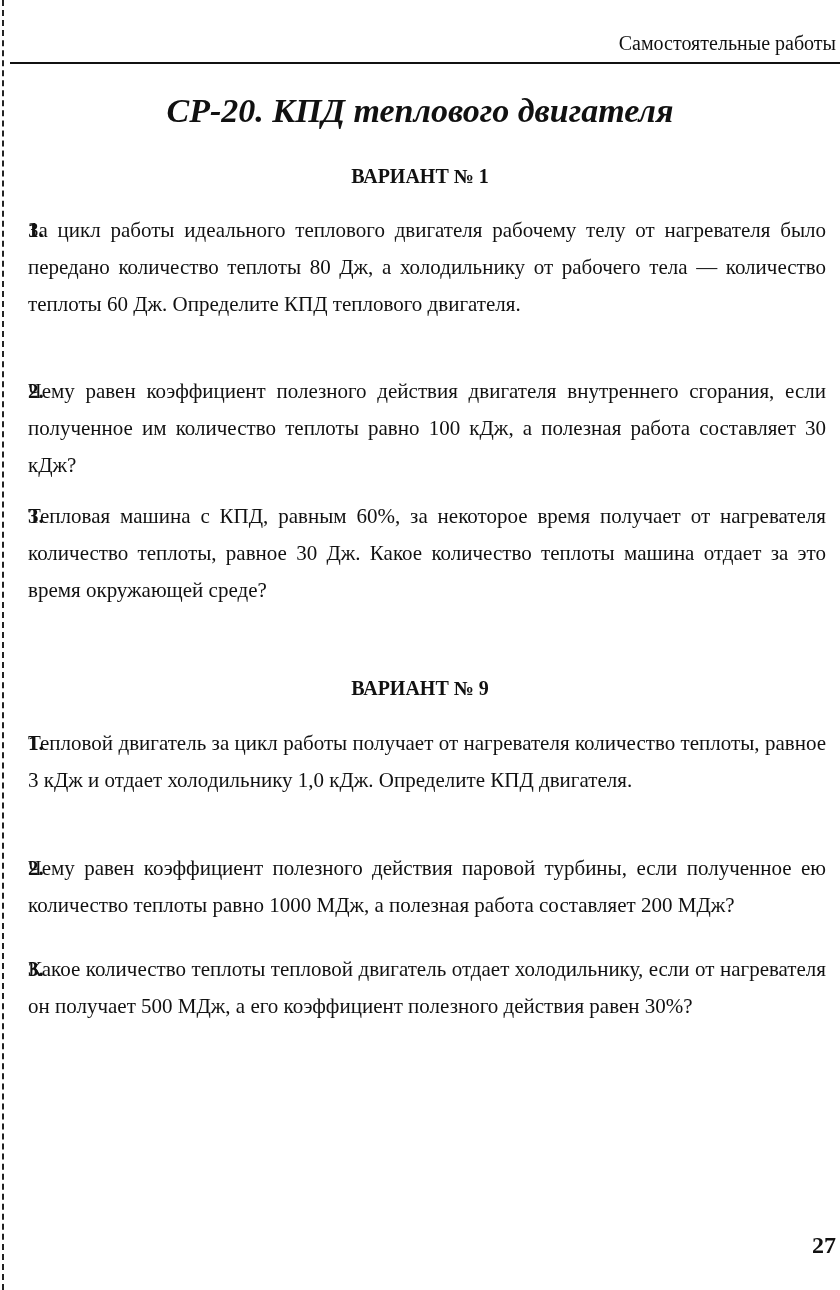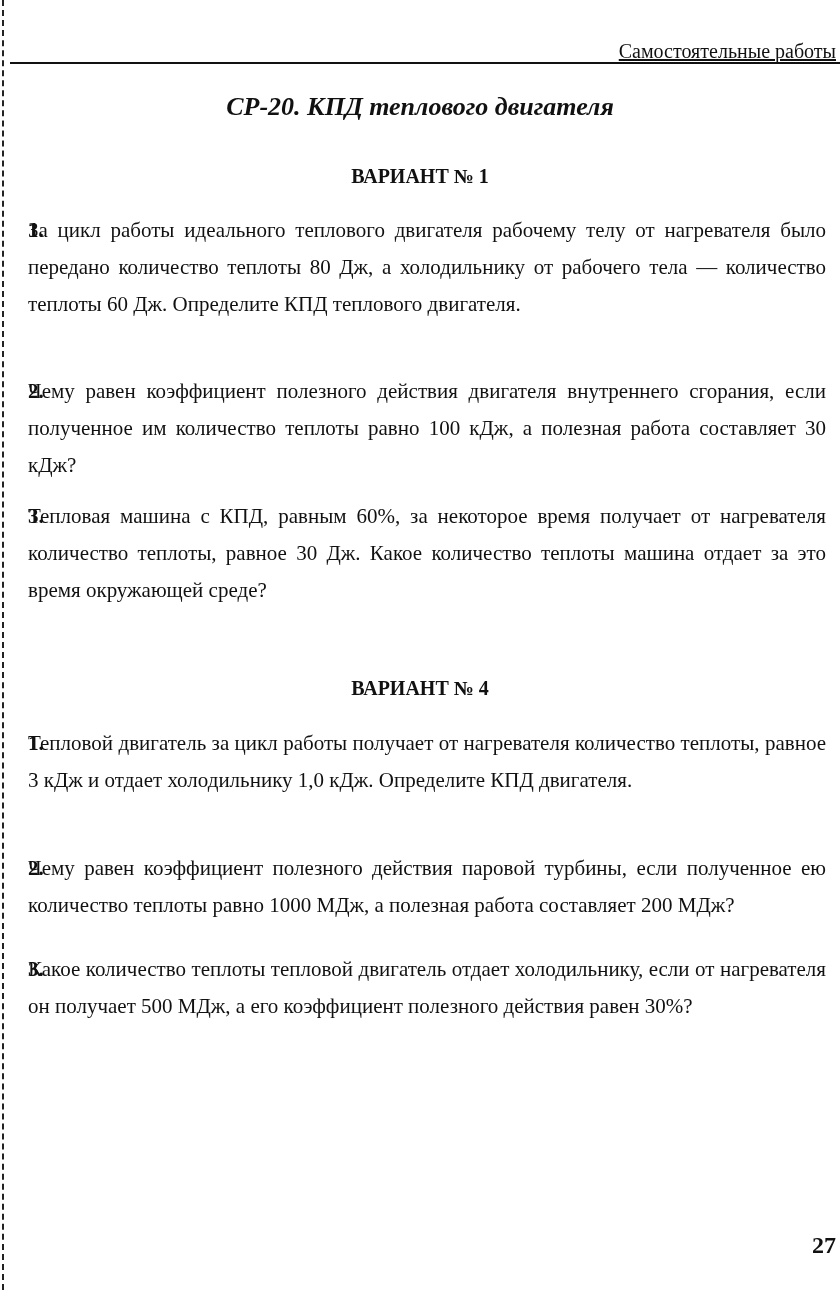--- a/index.html
+++ b/index.html
@@ -5,28 +5,28 @@
     html, body { margin: 0; padding: 0; }
     body {
       width: 840px; height: 1290px; background: #ffffff; position: relative; overflow: hidden;
       font-family: "Liberation Serif", "DejaVu Serif", serif; color: #111;
     }
     .cut-line {
       position: absolute; left: 2px; top: 0; bottom: 0; width: 0;
       border-left: 2px dashed #222;
     }
     .running-head {
-      position: absolute; right: 4px; top: 40px; font-size: 20px; color: #111; text-decoration: underline;
+      position: absolute; right: 4px; top: 32px; font-size: 20px; color: #111;
     }
     .head-rule {
       position: absolute; left: 10px; right: 0; top: 62px; height: 0; border-top: 2px solid #111;
     }
     .title {
       position: absolute; left: 0; right: 0; top: 92px; text-align: center;
-      font-size: 26px; font-weight: bold; font-style: italic;
+      font-size: 34px; font-weight: bold; font-style: italic;
     }
     .variant-heading {
       position: absolute; left: 0; right: 0; text-align: center;
       font-size: 20px; font-weight: bold;
     }
     .problem { position: absolute; left: 28px; right: 14px; font-size: 21px; line-height: 37px; }
     .problem .num { position: absolute; left: 0; top: 0; font-weight: bold; }
     .problem .text { text-align: justify; display: block; }
     .page-number { position: absolute; right: 4px; top: 1232px; font-size: 24px; font-weight: bold; }
   </style>
@@ -50,21 +50,21 @@
 <div class="problem" style="top:373px;">
   <span class="num">2.</span>
   <span class="text">Чему равен коэффициент полезного действия двигателя внутреннего сгорания, если полученное им количество теплоты равно 100 кДж, а полезная работа составляет 30 кДж?</span>
 </div>
 
 <div class="problem" style="top:498px;">
   <span class="num">3.</span>
   <span class="text">Тепловая машина с КПД, равным 60%, за некоторое время получает от нагревателя количество теплоты, равное 30 Дж. Какое количество теплоты машина отдает за это время окружающей среде?</span>
 </div>
 
-<div class="variant-heading" style="top:677px;">ВАРИАНТ № 4</div>
+<div class="variant-heading" style="top:677px;">ВАРИАНТ № 9</div>
 
 <div class="problem" style="top:725px;">
   <span class="num">1.</span>
   <span class="text">Тепловой двигатель за цикл работы получает от нагревателя количество теплоты, равное 3 кДж и отдает холодильнику 1,0 кДж. Определите КПД двигателя.</span>
 </div>
 
 <div class="problem" style="top:850px;">
   <span class="num">2.</span>
   <span class="text">Чему равен коэффициент полезного действия паровой турбины, если полученное ею количество теплоты равно 1000 МДж, а полезная работа составляет 200 МДж?</span>
 </div>

